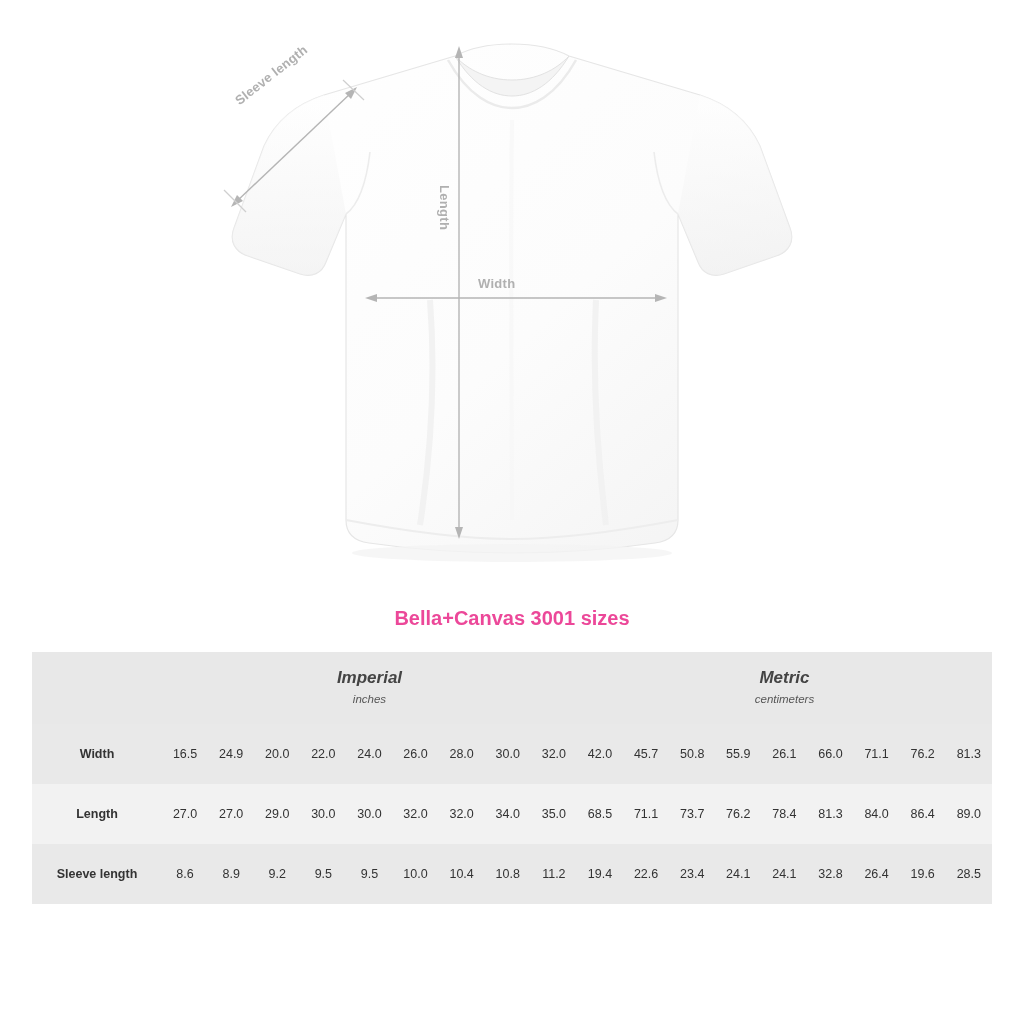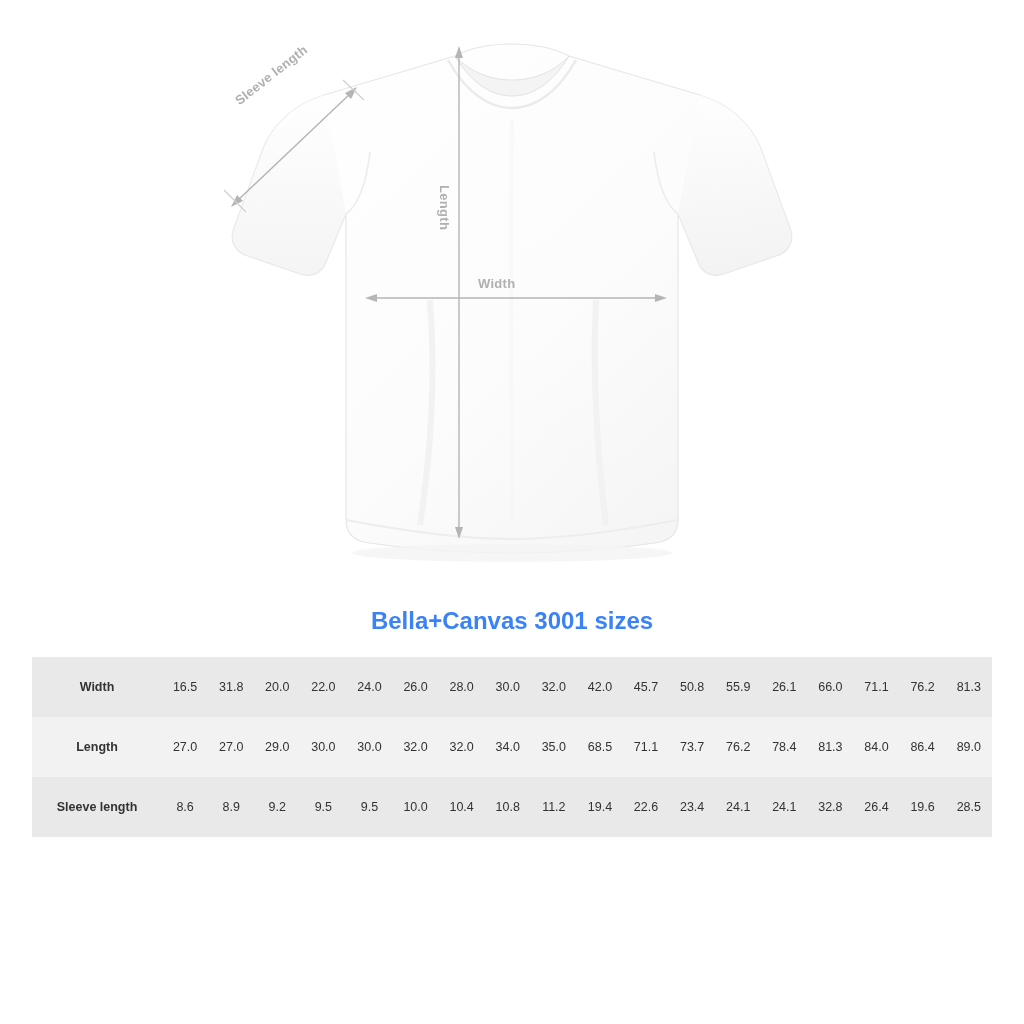--- a/index.html
+++ b/index.html
@@ -59,23 +59,23 @@
     top: 276px;
     white-space: nowrap;
   }
 
   
   .title-block {
     text-align: center;
     margin-top: 22px;
   }
   .chart-title {
-    font-size: 24px;
-    font-weight: bold;
-    color: #3b82f6;
+    font-size: 20px;
+    font-weight: bold;
+    color: #ec4899;
     margin: 4px;
   }
   .chart-note {
     font-size: 12.5px;
     font-style: italic;
     color: #555555;
     margin: 12px 0 0 0;
   }
 
   
@@ -240,26 +240,37 @@
         <col class="c-cell">
         <col class="c-cell">
         <col class="c-cell">
         <col class="c-cell">
       <col class="c-cell">
         <col class="c-cell">
         <col class="c-cell">
         <col class="c-cell">
     </colgroup>
     <tbody>
+      <tr class="unit-head">
+        <td></td>
+        <td colspan="9">
+          <div class="unit-title">Imperial</div>
+          <div class="unit-sub">inches</div>
+        </td>
+        <td colspan="9">
+          <div class="unit-title">Metric</div>
+          <div class="unit-sub">centimeters</div>
+        </td>
+      </tr>
 
 
       <tr class="body-row row-a">
         <td class="rowlabel">Width</td>
         <td>16.5</td>
-        <td>31.8</td>
+        <td>24.9</td>
         <td>20.0</td>
         <td>22.0</td>
         <td>24.0</td>
         <td>26.0</td>
         <td>28.0</td>
         <td>30.0</td>
         <td>32.0</td>
         <td>42.0</td>
         <td>45.7</td>
         <td>50.8</td>

